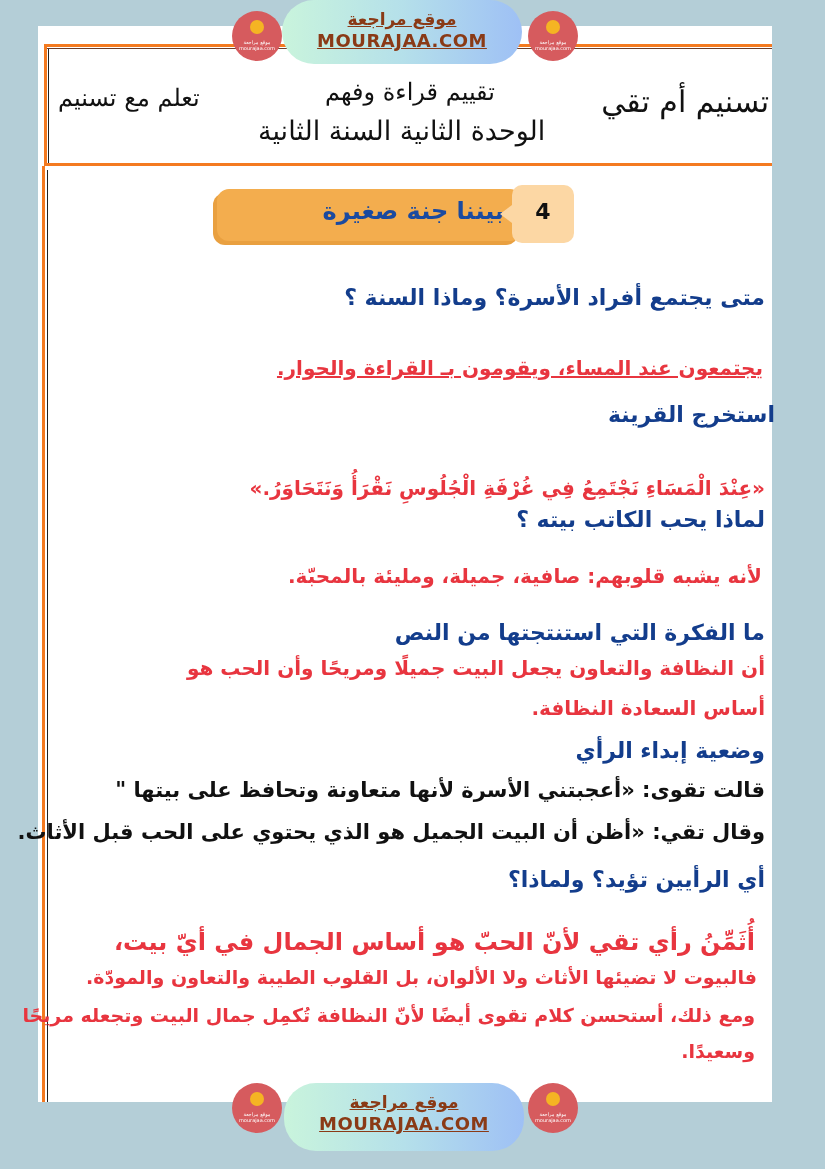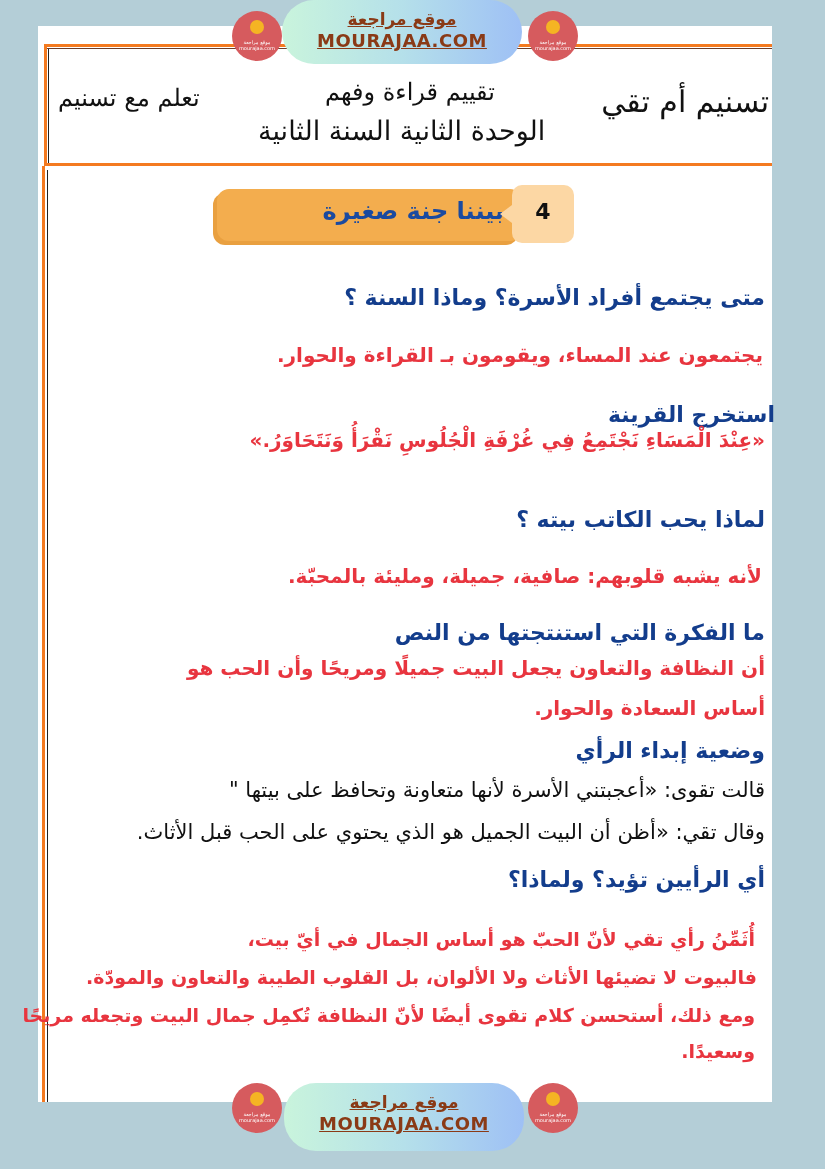--- a/index.html
+++ b/index.html
@@ -92,21 +92,21 @@
   .q {
     position:absolute; right:60px; direction:rtl; white-space:nowrap;
     color:#133d8c; font-weight:bold; font-size:22px;
   }
   .a {
     position:absolute; right:60px; direction:rtl; white-space:nowrap;
     color:#e8353f; font-size:20px; font-weight:bold;
   }
   .b {
     position:absolute; right:60px; direction:rtl; white-space:nowrap;
-    color:#111; font-size:21px; font-weight:normal;
+    color:#111; font-size:21px; font-weight:bold;
   }
 </style>
 </head>
 <body>
 
 <div class="sheet"></div>
 
 <div class="header-box"></div>
 <div class="main-frame"></div>
 
@@ -131,38 +131,38 @@
 <div class="banner">
   <div class="bar">
     <span class="bar-text">بيننا جنة صغيرة</span>
   </div>
   <div class="num-box">
     <span class="num">4</span>
   </div>
 </div>
 
 <div class="q" style="top:285px;">متى يجتمع أفراد الأسرة؟ وماذا السنة ؟</div>
-<div class="a" style="top:343px;right:62px;">يجتمعون عند المساء، ويقومون بـ القراءة والحوار.</div>
+<div class="a" style="top:356px;right:62px;text-decoration:underline;">يجتمعون عند المساء، ويقومون بـ القراءة والحوار.</div>
 
 <div class="q" style="top:402px;right:50px;">استخرج القرينة</div>
-<div class="a" style="top:428px;">«عِنْدَ الْمَسَاءِ نَجْتَمِعُ فِي غُرْفَةِ الْجُلُوسِ نَقْرَأُ وَنَتَحَاوَرُ.»</div>
+<div class="a" style="top:476px;">«عِنْدَ الْمَسَاءِ نَجْتَمِعُ فِي غُرْفَةِ الْجُلُوسِ نَقْرَأُ وَنَتَحَاوَرُ.»</div>
 
 <div class="q" style="top:507px;">لماذا يحب الكاتب بيته ؟</div>
 <div class="a" style="top:564px;right:63px;">لأنه يشبه قلوبهم: صافية، جميلة، ومليئة بالمحبّة.</div>
 
 <div class="q" style="top:620px;">ما الفكرة التي استنتجتها من النص</div>
 <div class="a" style="top:656px;">أن النظافة والتعاون يجعل البيت جميلًا ومريحًا وأن الحب هو</div>
-<div class="a" style="top:696px;">أساس السعادة والحوار.</div>
+<div class="a" style="top:696px;">أساس السعادة النظافة.</div>
 
 <div class="q" style="top:738px;">وضعية إبداء الرأي</div>
 <div class="b" style="top:778px;">قالت تقوى: «أعجبتني الأسرة لأنها متعاونة وتحافظ على بيتها "</div>
 <div class="b" style="top:820px;">وقال تقي: «أظن أن البيت الجميل هو الذي يحتوي على الحب قبل الأثاث.</div>
 
 <div class="q" style="top:867px;">أي الرأيين تؤيد؟ ولماذا؟</div>
-<div class="a" style="top:928px;right:70px;font-size:19px;">أُثَمِّنُ رأي تقي لأنّ الحبّ هو أساس الجمال في أيّ بيت،</div>
+<div class="a" style="top:928px;right:70px;font-size:24px;">أُثَمِّنُ رأي تقي لأنّ الحبّ هو أساس الجمال في أيّ بيت،</div>
 <div class="a" style="top:966px;right:68px;font-size:19px;">فالبيوت لا تضيئها الأثاث ولا الألوان، بل القلوب الطيبة والتعاون والمودّة.</div>
 <div class="a" style="top:1004px;right:70px;font-size:19px;">ومع ذلك، أستحسن كلام تقوى أيضًا لأنّ النظافة تُكمِل جمال البيت وتجعله مريحًا</div>
 <div class="a" style="top:1040px;right:70px;font-size:19px;">وسعيدًا.</div>
 
 <div class="logo-circle" style="left:232px;top:1083px;">
   <span class="dot"></span>
   <span class="mini"><span>موقع مراجعة</span><br><span>mourajaa.com</span></span>
 </div>
 <div class="site-pill" style="left:284px;top:1083px;height:68px;">
   <span class="ar">موقع مراجعة</span>

